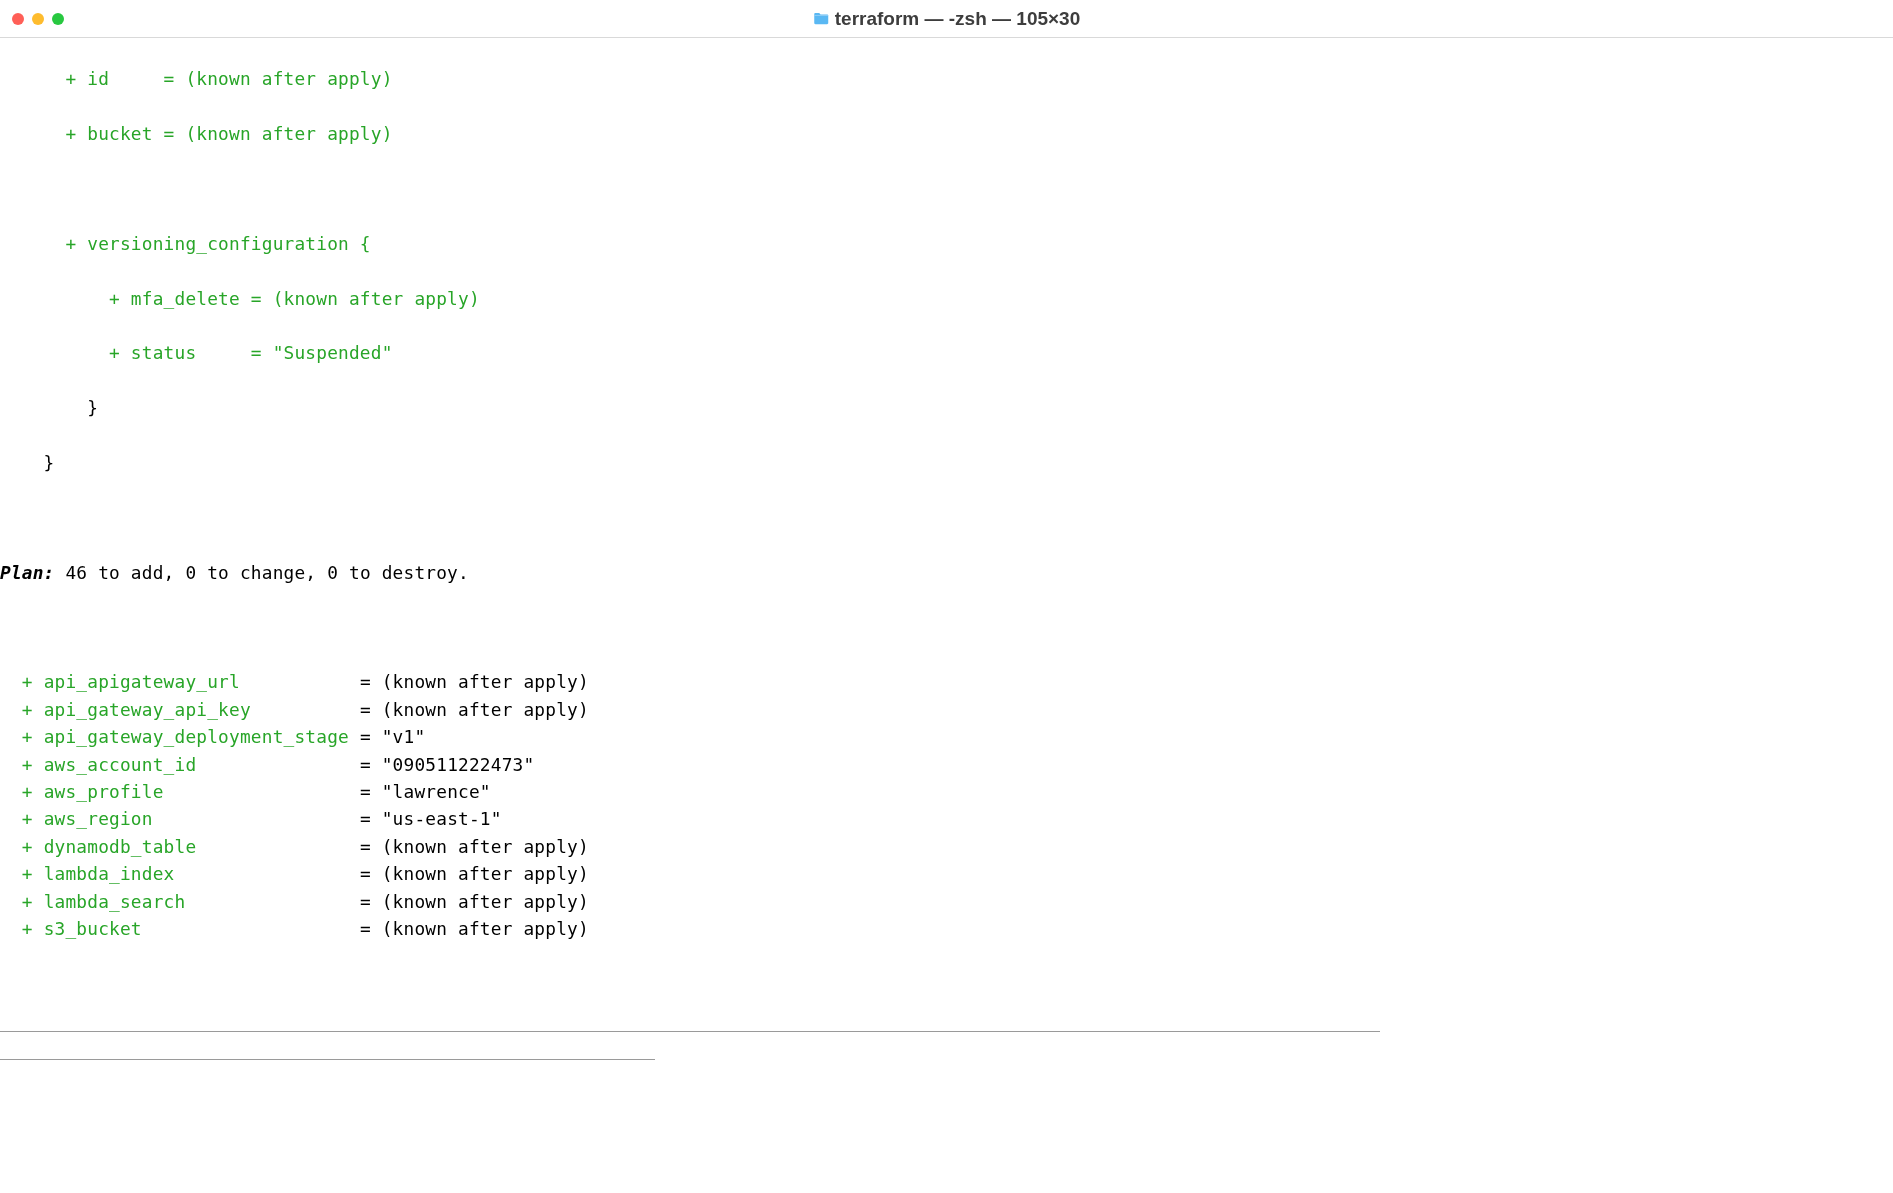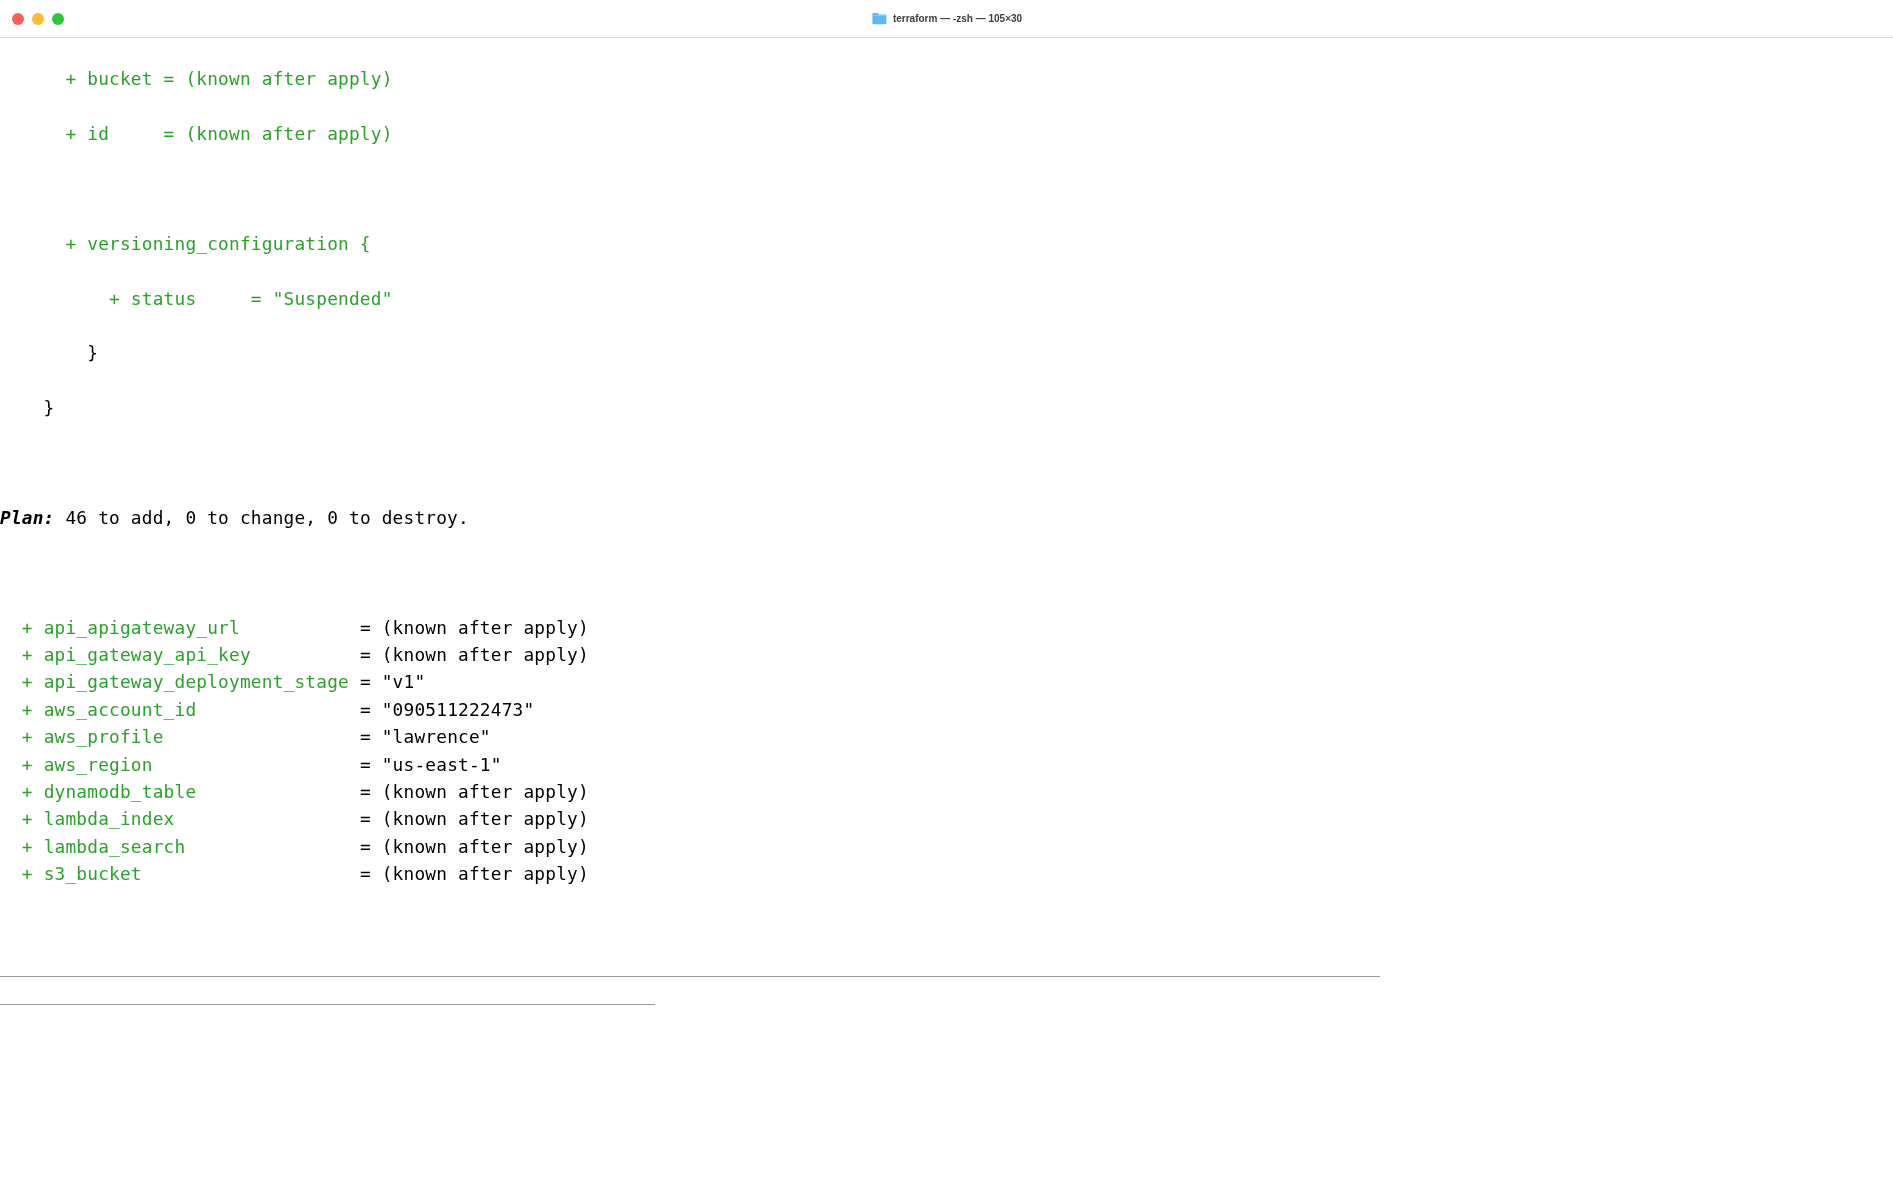--- a/index.html
+++ b/index.html
@@ -41,21 +41,21 @@
     .tl-yellow { background: #febc2e; }
     .tl-green { background: #28c840; }
     .title-center {
       position: absolute;
       left: 50%;
       transform: translateX(-50%);
       display: flex;
       align-items: center;
       gap: 6px;
       font-family: -apple-system, "Helvetica Neue", Arial, sans-serif;
-      font-size: 10px;
+      font-size: 19px;
       font-weight: 700;
       color: #3d3d3d;
       letter-spacing: 0;
     }
     .folder-icon {
       width: 16px;
       height: 13px;
       position: relative;
     }
     .folder-icon svg { display: block; }
@@ -97,24 +97,25 @@
       <svg width="16" height="13" viewBox="0 0 16 13">
         <path d="M1 2.2 C1 1.5 1.5 1 2.2 1 L6 1 L7.3 2.4 L13.8 2.4 C14.5 2.4 15 2.9 15 3.6 L15 11 C15 11.7 14.5 12.2 13.8 12.2 L2.2 12.2 C1.5 12.2 1 11.7 1 11 Z" fill="#5ab8f3"></path>
         <path d="M1 3.8 L15 3.8 L15 3.1 L1 3.1 Z" fill="#9dd3f7"></path>
       </svg>
     </span>
     <span>terraform — -zsh — 105×30</span>
   </div>
 </div>
 
 <div class="terminal-content">
+<div class="line"><span class="green">      + id     = (known after apply)</span></div>
 <div class="line"><span class="green">      + bucket = (known after apply)</span></div>
-<div class="line"><span class="green">      + id     = (known after apply)</span></div>
 <div class="line"><span></span></div>
 <div class="line"><span class="green">      + versioning_configuration {</span></div>
+<div class="line"><span class="green">          + mfa_delete = (known after apply)</span></div>
 <div class="line"><span class="green">          + status     = "Suspended"</span></div>
 <div class="line"><span>        }</span></div>
 <div class="line"><span>    }</span></div>
 <div class="line"> </div>
 <div class="line"><span class="bold">Plan:</span><span> 46 to add, 0 to change, 0 to destroy.</span></div>
 <div class="line"> </div>
 <div id="outputs-container"><div class="line"><span class="green">  + </span><span class="green">api_apigateway_url          </span><span> = (known after apply)</span></div><div class="line"><span class="green">  + </span><span class="green">api_gateway_api_key         </span><span> = (known after apply)</span></div><div class="line"><span class="green">  + </span><span class="green">api_gateway_deployment_stage</span><span> = "v1"</span></div><div class="line"><span class="green">  + </span><span class="green">aws_account_id              </span><span> = "090511222473"</span></div><div class="line"><span class="green">  + </span><span class="green">aws_profile                 </span><span> = "lawrence"</span></div><div class="line"><span class="green">  + </span><span class="green">aws_region                  </span><span> = "us-east-1"</span></div><div class="line"><span class="green">  + </span><span class="green">dynamodb_table              </span><span> = (known after apply)</span></div><div class="line"><span class="green">  + </span><span class="green">lambda_index                </span><span> = (known after apply)</span></div><div class="line"><span class="green">  + </span><span class="green">lambda_search               </span><span> = (known after apply)</span></div><div class="line"><span class="green">  + </span><span class="green">s3_bucket                   </span><span> = (known after apply)</span></div></div>
 <div class="line"> </div>
 <hr class="hr-full">
 <hr class="hr-half">

